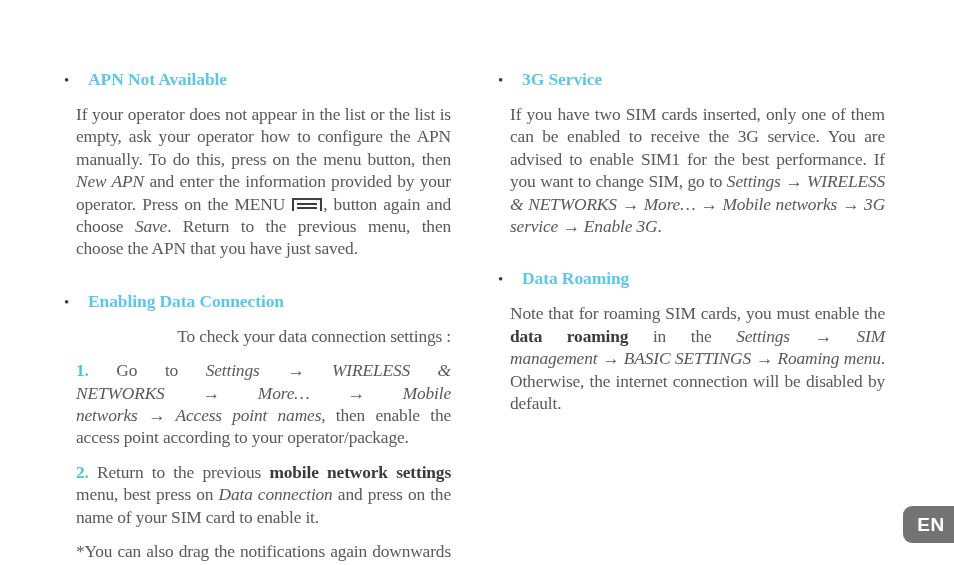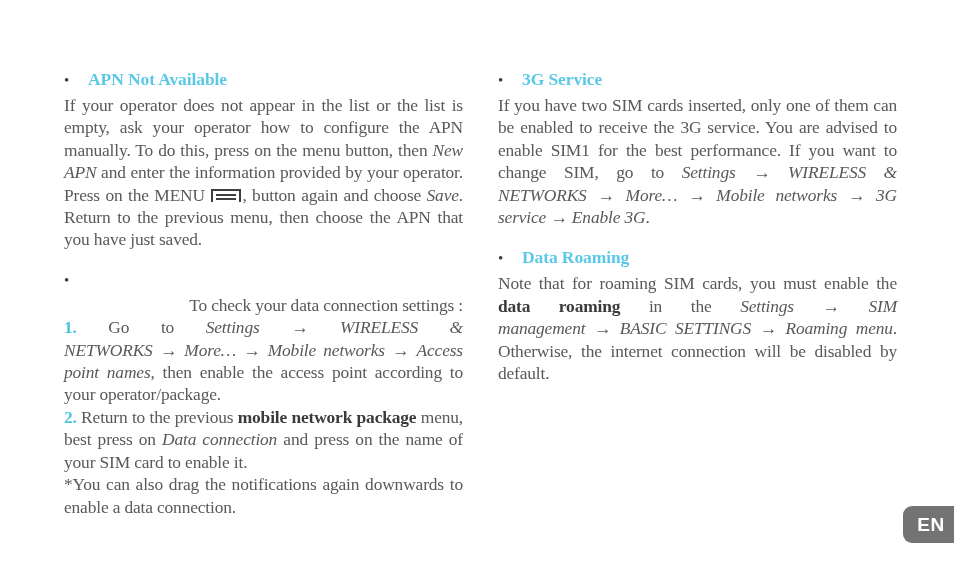--- a/index.html
+++ b/index.html
@@ -50,21 +50,21 @@
   .heading-text {
     color: #5bc8e8;
     font-size: 17.5px;
     font-weight: bold;
     line-height: 22px;
     letter-spacing: -0.1px;
   }
 
   
   p.body {
-    margin: 0;
+    margin: 12px;
     font-size: 17.4px;
     line-height: 22.4px;
     color: #58595b;
     letter-spacing: -0.15px;
     text-align: justify;
     text-justify: inter-word;
     -webkit-hyphens: none;
     hyphens: none;
   }
   p.body.nojust { text-align: right; }
@@ -140,27 +140,28 @@
         <span class="heading-text">APN Not Available</span>
       </div>
       <p class="body"><span>If your operator does not appear in the list or the list is empty, ask your operator how to configure the APN manually. To do this, press on the menu button, then </span><span class="it">New APN</span><span> and enter the information provided by your operator. Press on the MENU </span><span class="menu-icon"><span class="frame"></span><span class="bar bar1"></span><span class="bar bar2"></span></span><span>, button again and choose </span><span class="it">Save</span><span>. Return to the previous menu, then choose the APN that you have just saved.</span></p>
     </div>
 
     <div class="spacer-sm"></div>
 
     <div class="section">
       <div class="heading-row">
         <span class="bullet"></span>
+        <span class="heading-text">Enabling Data Connection</span>
       </div>
 
       <p class="body nojust">To check your data connection settings :</p>
 
       <p class="body"><span class="num">1.</span><span> Go to </span><span class="it">Settings</span>&nbsp;<span class="arrow">→</span>&nbsp;<span class="it">WIRELESS &amp; NETWORKS</span>&nbsp;<span class="arrow">→</span>&nbsp;<span class="it">More…</span>&nbsp;<span class="arrow">→</span>&nbsp;<span class="it">Mobile networks</span>&nbsp;<span class="arrow">→</span>&nbsp;<span class="it">Access point names</span><span>, then enable the access point according to your operator/package.</span></p>
 
-      <p class="body"><span class="num">2.</span><span> Return to the previous </span><span class="bd">mobile network package</span><span> menu, best press on </span><span class="it">Data connection</span><span> and press on the name of your SIM card to enable it.</span></p>
+      <p class="body"><span class="num">2.</span><span> Return to the previous </span><span class="bd">mobile network settings</span><span> menu, best press on </span><span class="it">Data connection</span><span> and press on the name of your SIM card to enable it.</span></p>
 
       <p class="body">*You can also drag the notifications again downwards to enable a data connection.</p>
     </div>
   </div>
 
   <div class="column column-right">
 
     <div class="section">
       <div class="heading-row">
         <span class="bullet"></span>

